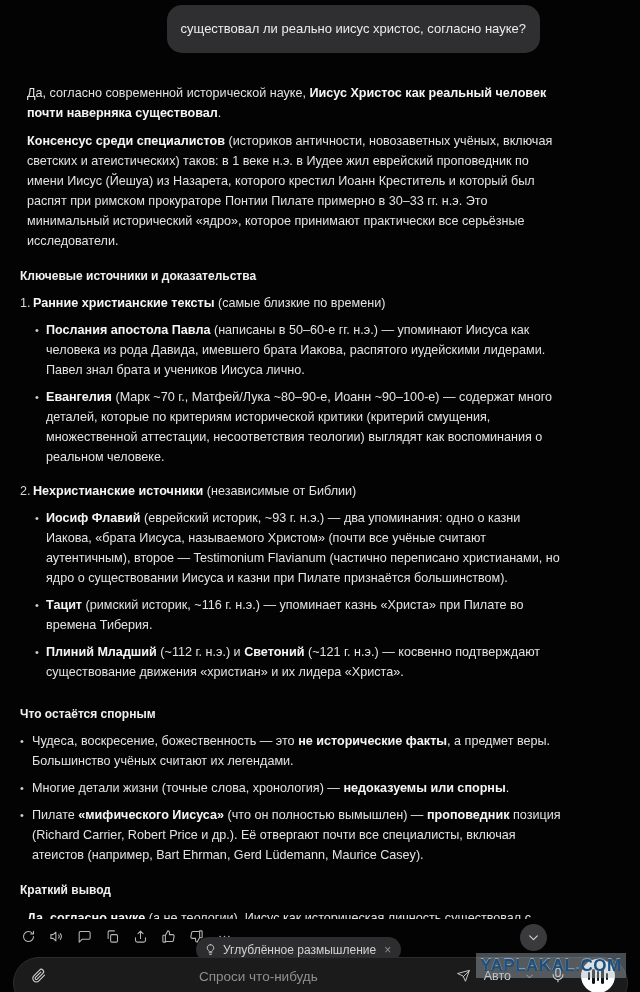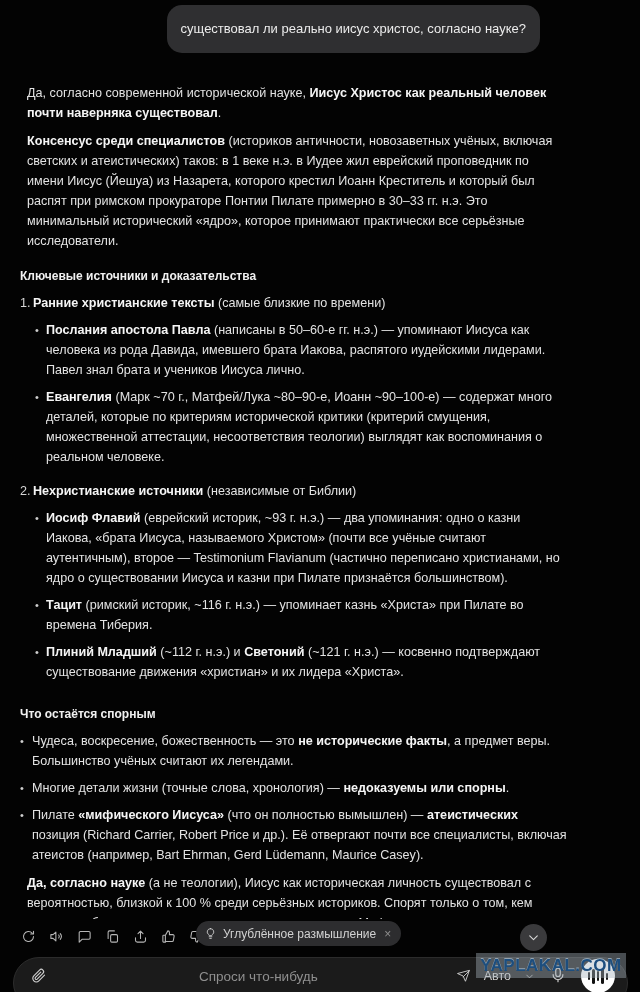--- a/index.html
+++ b/index.html
@@ -38,21 +38,21 @@
     position:absolute; left:0; right:0; top:919px; height:73px;
     background:#030303;
   }
   .toolbar {
     position:absolute; left:20px; top:9px;
     display:flex; align-items:center; gap:12px;
   }
   .tbtn { width:16px; height:16px; color:#b6b6b6; display:flex; align-items:center; justify-content:center; cursor:pointer; }
   .tbtn svg { width:15px; height:15px; stroke:currentColor; fill:none; stroke-width:1.7; stroke-linecap:round; stroke-linejoin:round; }
   .chip {
-    position:absolute; left:196px; top:2px; height:25px;
+    position:absolute; left:196px; top:18px; height:25px;
     background:#2d2d2f; border-radius:13px;
     display:flex; align-items:center; gap:6px;
     padding:0 10px 0 8px; color:#d2d2d2; font-size:12px;
   }
   .chip svg { width:13px; height:13px; stroke:#d2d2d2; fill:none; stroke-width:1.6; stroke-linecap:round; }
   .chip .x { color:#8e8e8e; font-size:12px; margin-left:2px; cursor:pointer; }
   .scroll-btn {
     position:absolute; left:520px; top:5px; width:27px; height:27px;
     background:#3a3a3c; border-radius:50%;
     display:flex; align-items:center; justify-content:center; cursor:pointer;
@@ -135,22 +135,23 @@
     <div class="uli">
       <div class="dot">•</div>
       <div class="licontent"><span>Чудеса, воскресение, божественность — это </span><b>не исторические факты</b><span>, а предмет веры. Большинство учёных считают их легендами.</span></div>
     </div>
     <div class="uli">
       <div class="dot">•</div>
       <div class="licontent"><span>Многие детали жизни (точные слова, хронология) — </span><b>недоказуемы или спорны</b><span>.</span></div>
     </div>
     <div class="uli">
       <div class="dot">•</div>
-      <div class="licontent"><span>Пилате </span><b>«мифического Иисуса»</b><span> (что он полностью вымышлен) — </span><b>атеистических</b><span> позиция (Richard Carrier, Robert Price и др.). Её отвергают почти все специалисты, включая атеистов (например, Bart Ehrman, Gerd Lüdemann, Maurice Casey).</span></div>
-    </div>
+      <div class="licontent"><span>Пилате </span><b>«мифического Иисуса»</b><span> (что он полностью вымышлен) — </span><b>проповедник</b><span> позиция (Richard Carrier, Robert Price и др.). Её отвергают почти все специалисты, включая атеистов (например, Bart Ehrman, Gerd Lüdemann, Maurice Casey).</span></div>
+    </div>
+    <div class="h2">Краткий вывод</div>
     <div class="p"><b>Да, согласно науке</b><span> (а не теологии), Иисус как историческая личность существовал с вероятностью, близкой к 100 % среди серьёзных историков. Спорят только о том, кем именно он был и что из евангельского рассказа правда. Мифологическая гипотеза (полный вымысел) не имеет поддержки в академическом мейнстриме.</span></div>
   </div>
 
 <div class="bottom">
 
   <div class="toolbar">
     <span class="tbtn">
       <svg viewBox="0 0 24 24">
           <path d="M20 12a8 8 0 1 1-2.2-5.5M20 3.5V8h-4.5"></path>
         </svg>

